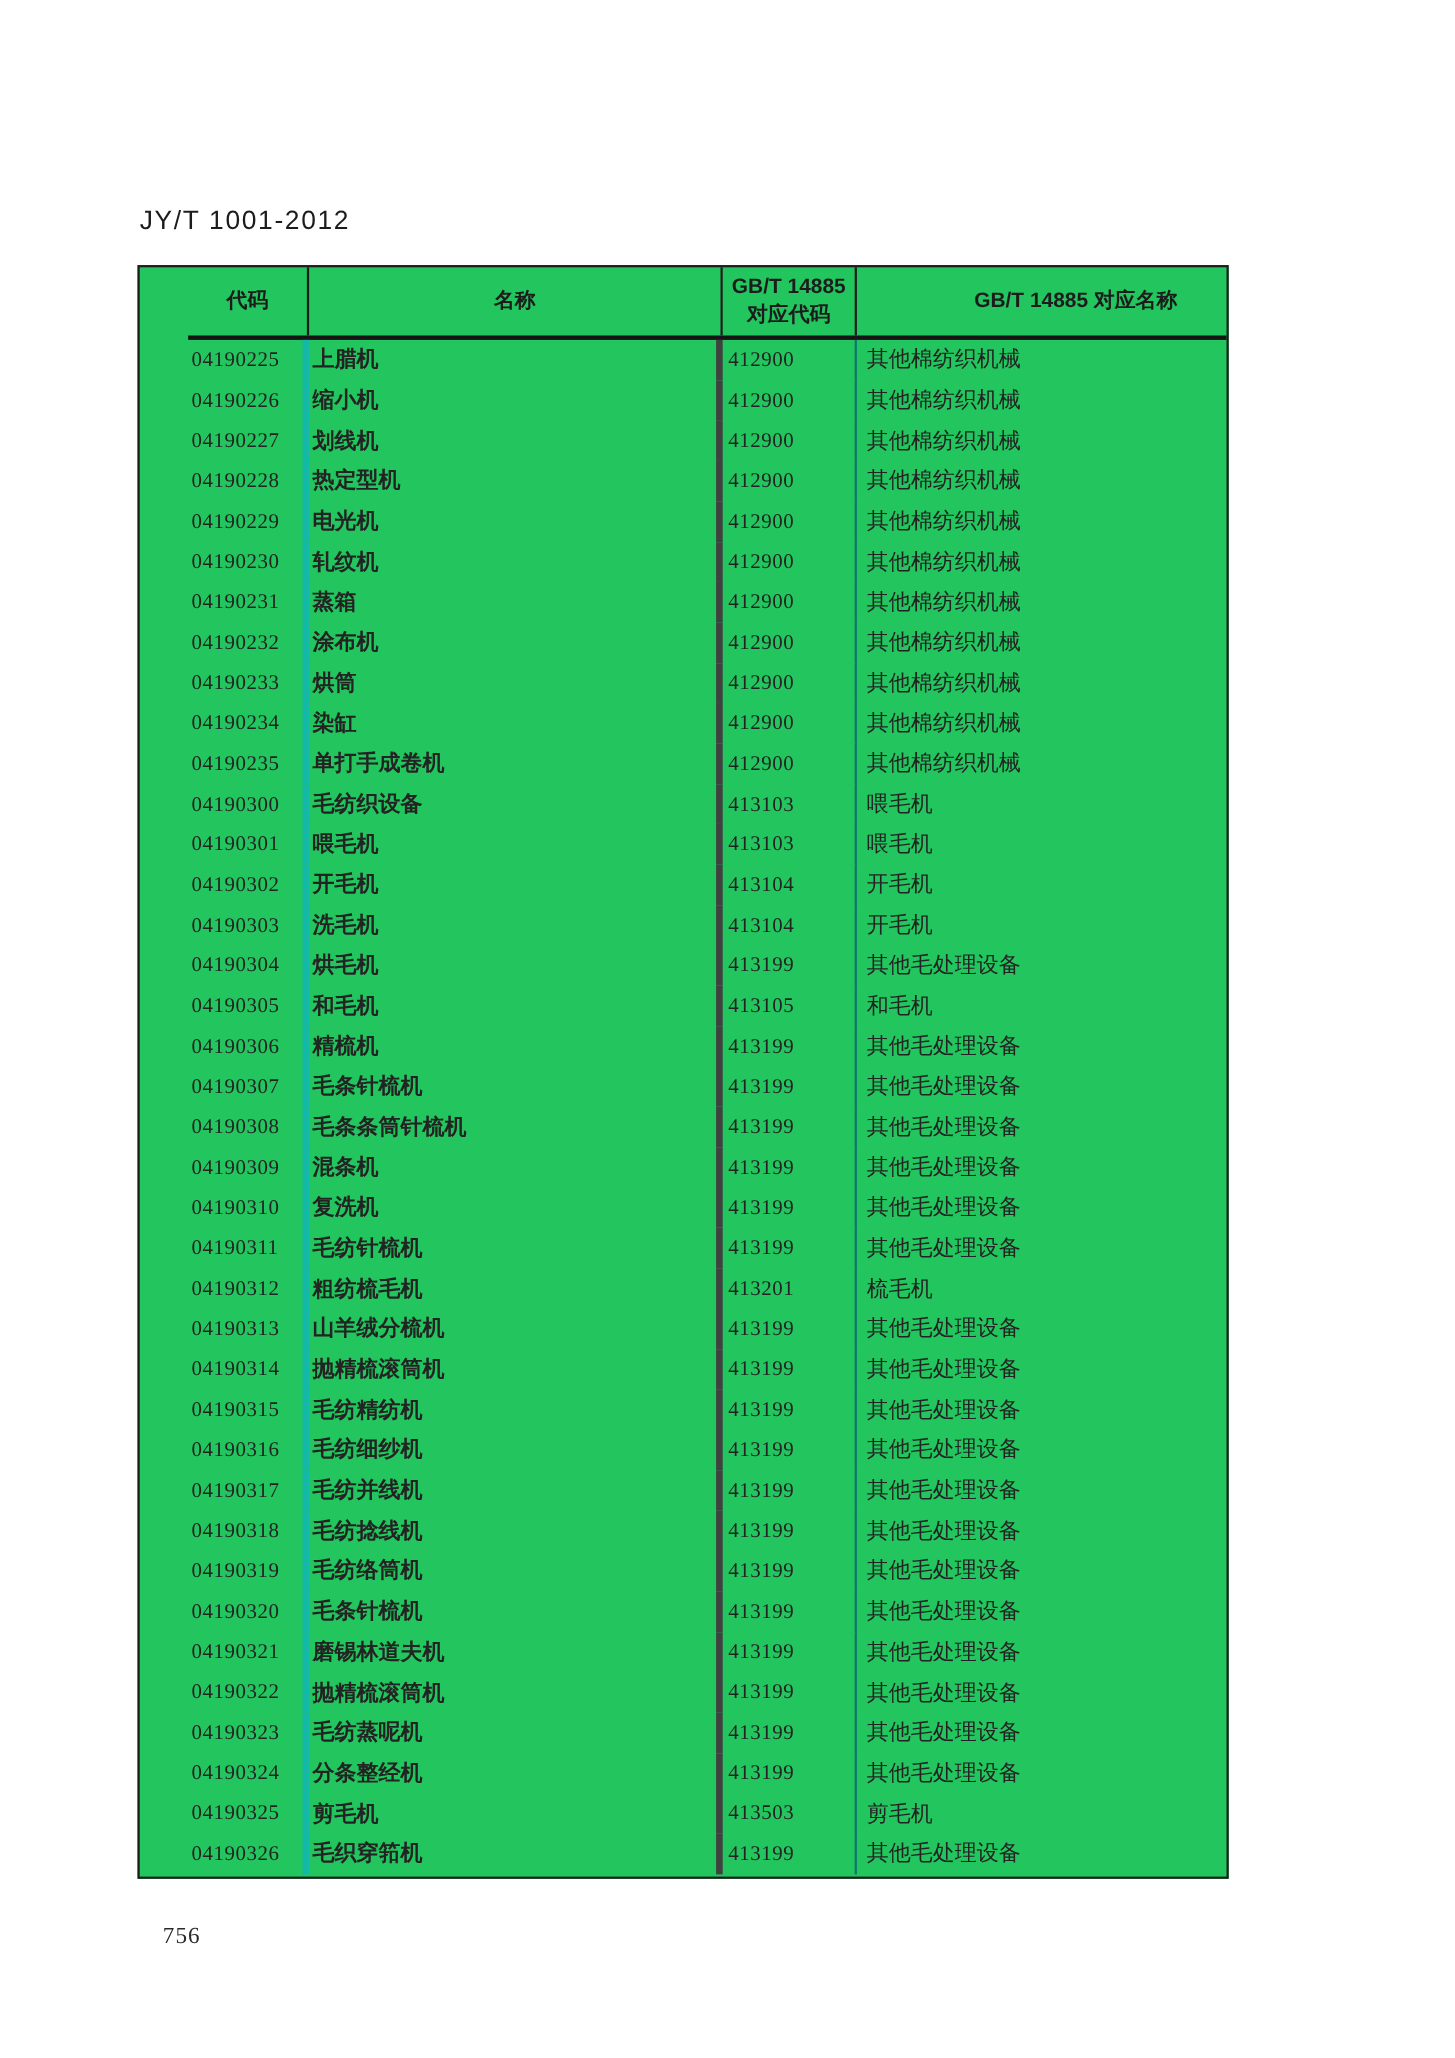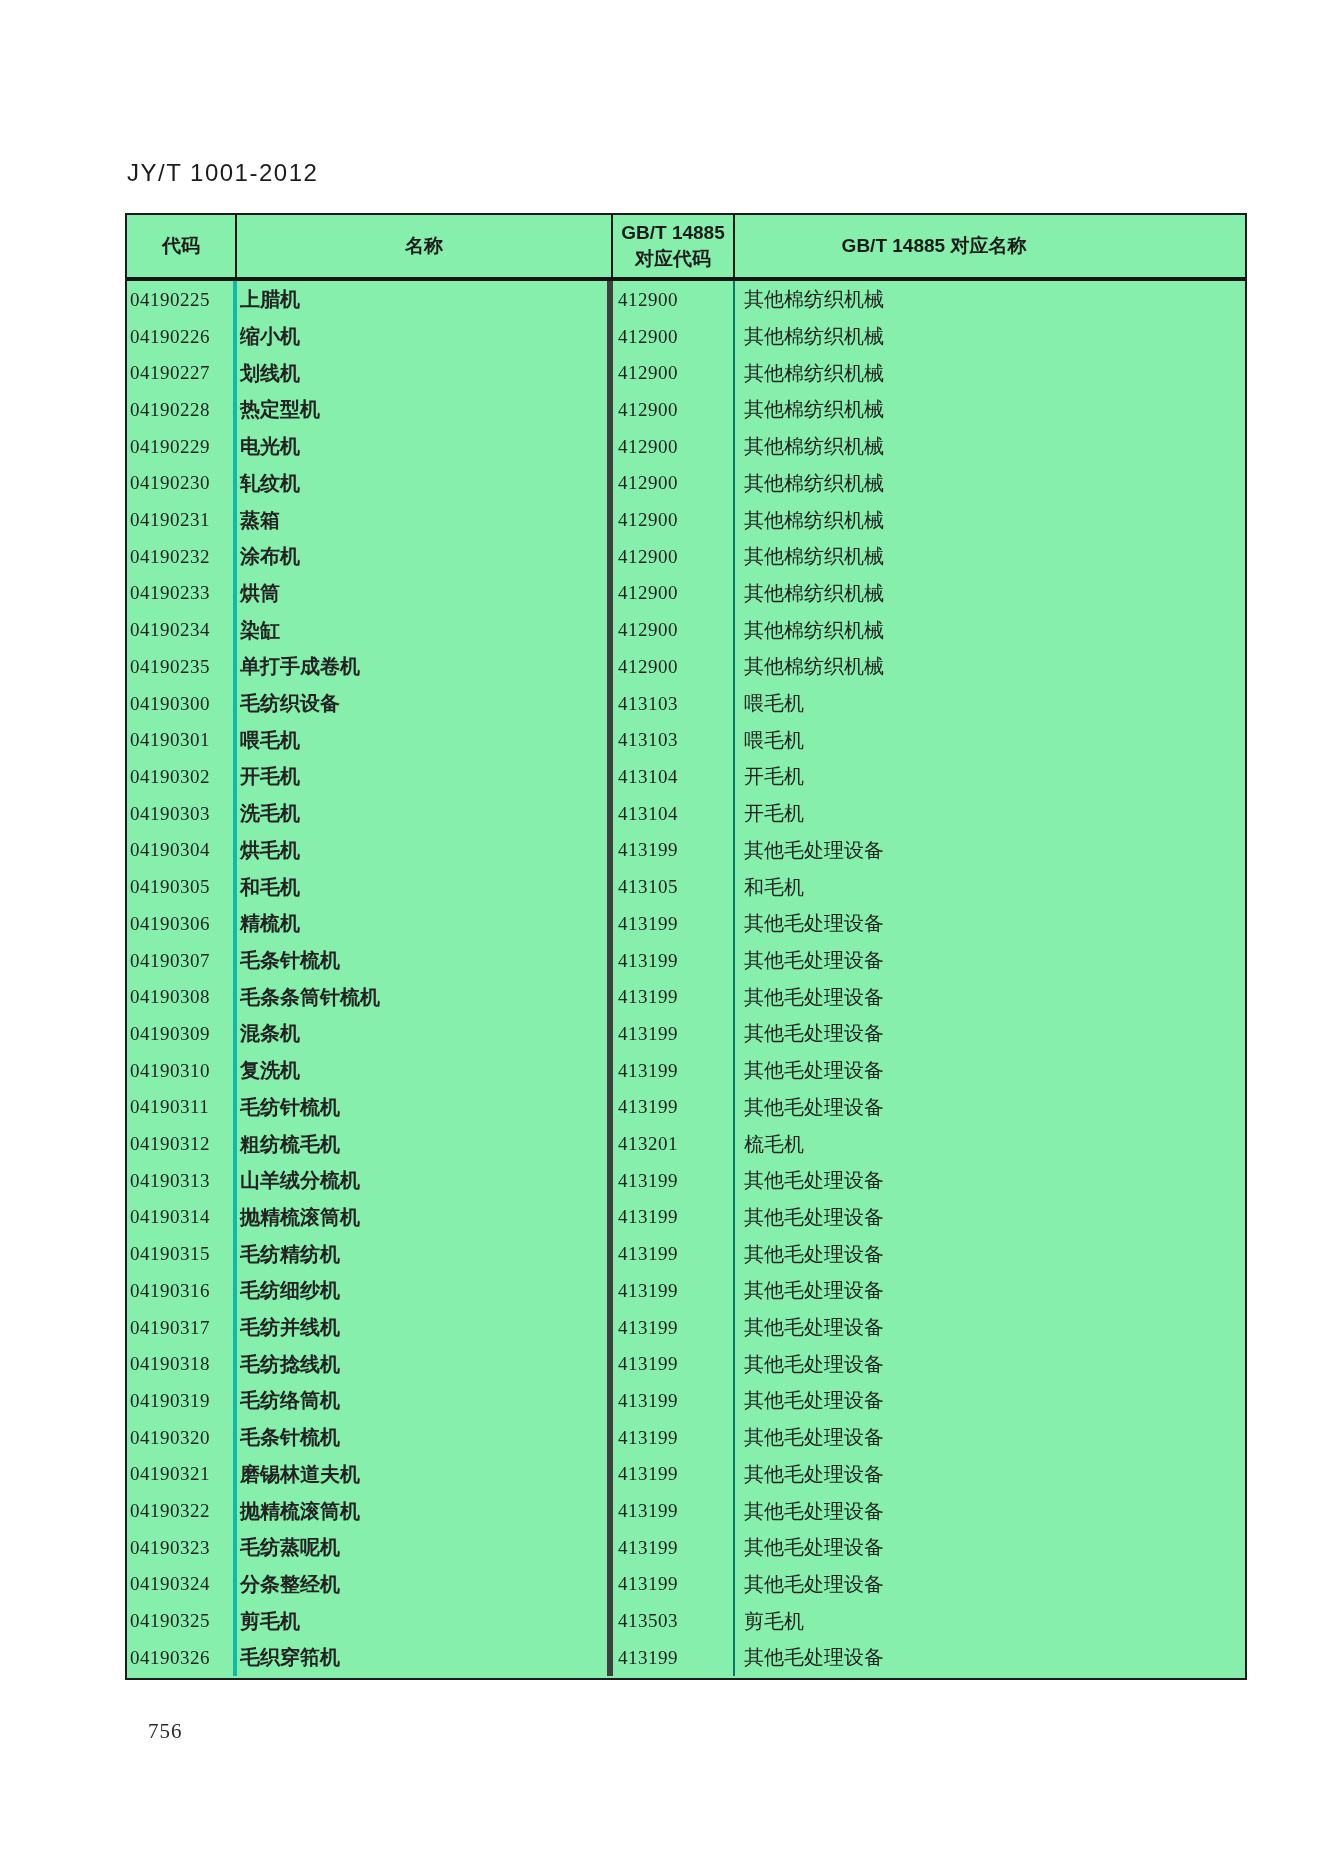--- a/index.html
+++ b/index.html
@@ -12,41 +12,43 @@
     height: 1871px;
     position: relative;
     font-family: "Liberation Serif", "DejaVu Serif", serif;
     color: #1e1e1e;
     overflow: hidden;
   }
   .page {
     position: absolute;
     inset: 0;
     background: #ffffff;
+    margin-top: 28px;
   }
   .doc-title {
     position: absolute;
     left: 127px;
     top: 159px;
     font-family: "Liberation Sans", "DejaVu Sans", sans-serif;
     font-size: 24px;
     font-weight: 500;
     letter-spacing: 1.5px;
     color: #1c1c1c;
     white-space: nowrap;
   }
   .mapping-table {
     position: absolute;
     left: 125px;
     top: 213px;
-    width: 1122px;
+    width: 992px;
     height: 1467px;
     box-sizing: border-box;
     border: 2px solid #1c1c1c;
-    background: #86efac;
+    background: #22c55e;
+    padding-left: 44px;
   }
   .thead {
     display: grid;
     grid-template-columns: 110px 376px 122px 398px;
     height: 66px;
     box-sizing: border-box;
     border-bottom: 4px solid #151515;
     font-family: "Liberation Sans", "DejaVu Sans", sans-serif;
     font-weight: 600;
     font-size: 19px;
@@ -73,21 +75,21 @@
   .cell {
     display: flex;
     align-items: center;
     box-sizing: border-box;
     font-size: 20px;
     line-height: 1;
     color: #232323;
     white-space: nowrap;
     overflow: hidden;
   }
-  .cell.c0 { padding-left: 3px; border-right: 4px solid #14b8a6; font-size: 19px; letter-spacing: 0.5px; }
+  .cell.c0 { padding-left: 3px; border-right: 6px solid #14b8a6; font-size: 19px; letter-spacing: 0.5px; }
   .cell.c1 { padding-left: 3px; border-right: 6px solid #404040; font-weight: bold; }
   .cell.c2 { padding-left: 5px; border-right: 2px solid #0f766e; font-size: 19px; letter-spacing: 0.5px; }
   .cell.c3 { padding-left: 9px; text-align: center; }
   .page-number {
     position: absolute;
     left: 148px;
     top: 1719px;
     font-family: "Liberation Serif", "DejaVu Serif", serif;
     font-size: 21px;
     color: #2a2a2a;

